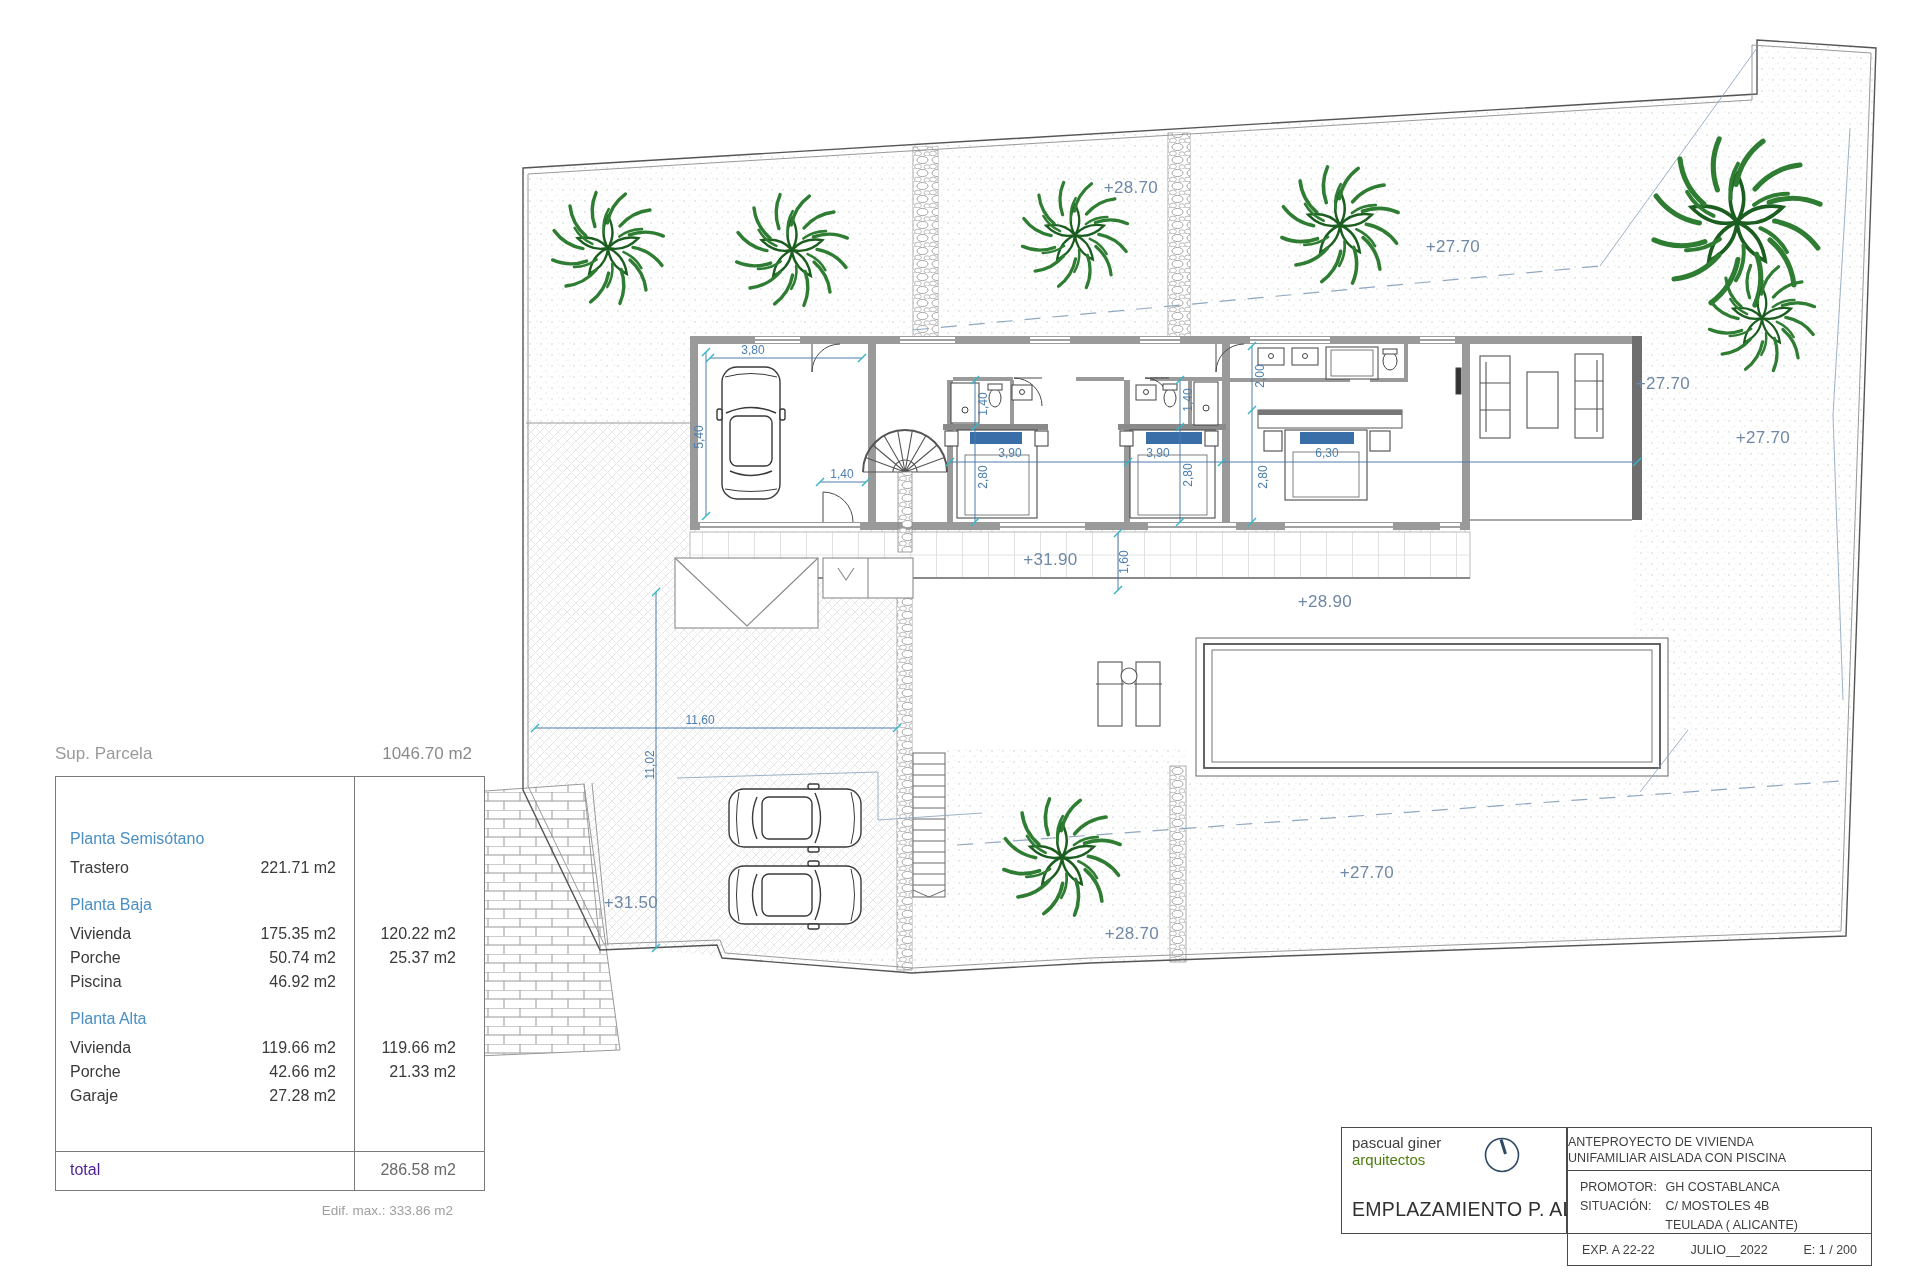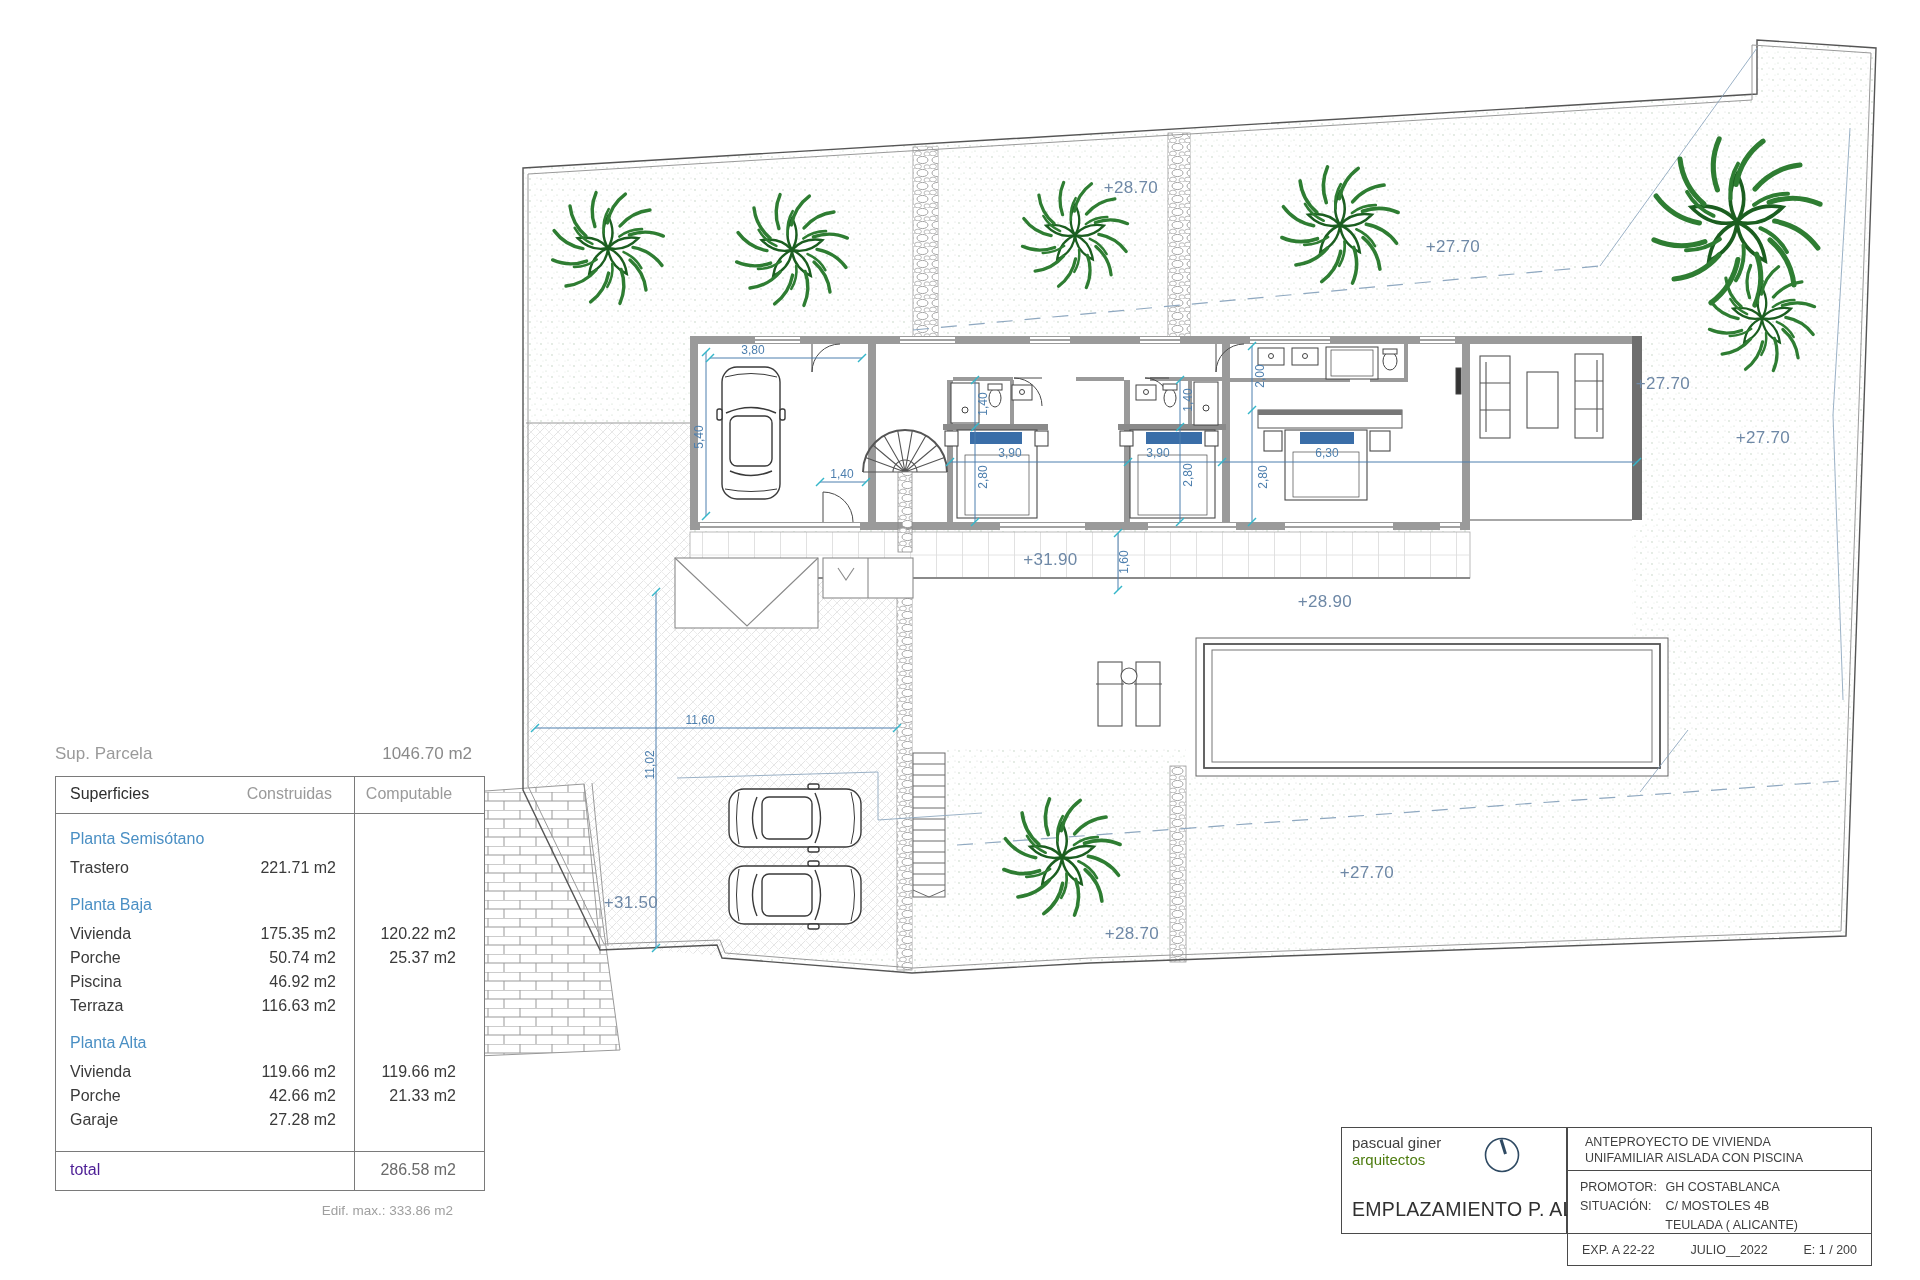--- a/index.html
+++ b/index.html
@@ -38,21 +38,21 @@
   .tb-left{position:absolute;left:1341px;top:1127px;width:226px;height:107px;
            border:1.5px solid #4a4a4a;box-sizing:border-box;background:#fff;padding-left:45px;}
   .tb-left .firm{position:absolute;left:10px;top:6px;font-size:15px;color:#3f3f3f;line-height:17px;}
   .tb-left .firm-sub{color:#4d7c0f;}
   .tb-compass{position:absolute;left:141px;top:8px;width:38px;height:38px;}
   .tb-left .dwg-title{position:absolute;left:10px;top:70px;font-size:19.5px;color:#303030;
                       letter-spacing:.3px;white-space:nowrap;}
   .tb-right{position:absolute;left:1567px;top:1127px;width:305px;height:139px;
             border:1.5px solid #4a4a4a;box-sizing:border-box;background:#fff;font-size:12.5px;color:#3f3f3f;}
   .tb-s1{position:absolute;left:0;right:0;top:0;height:43px;border-bottom:1.5px solid #4a4a4a;
-         padding:6px 0 0 17px;line-height:16px;box-sizing:border-box;}
+         padding:6px 0 0 0;line-height:16px;box-sizing:border-box;}
   .tb-s2{position:absolute;left:0;right:0;top:43px;height:63px;border-bottom:1.5px solid #4a4a4a;
          padding:7px 0 0 12px;box-sizing:border-box;line-height:19px;}
   .tb-s2 .lbl{display:inline-block;width:82px;}
   .tb-s3{position:absolute;left:0;right:0;bottom:0;height:31px;display:flex;align-items:center;
          justify-content:space-between;padding:0 14px;box-sizing:border-box;gap:6px;}
 </style>
 </head>
 <body>
 
 <div class="canvas">
@@ -386,25 +386,20 @@
       <div class="dim-label" style="left: 700px; top: 720px;">11,60</div>
       <div class="dim-label v" style="left: 650px; top: 765px;">11,02</div>
     </div>
 
   <div class="summary-row">
     <span>Sup. Parcela</span>
     <span class="val">1046.70 m2</span>
   </div>
 
   <div class="areas-table">
-    <div class="at-header">
-      <span class="h-sup">Superficies</span>
-      <span class="h-con">Construidas</span>
-      <span class="h-com">Computable</span>
-    </div>
     <div class="at-divider"></div>
     <div class="at-body" id="table-body">
         <div class="sec-title">Planta Semisótano</div>
         <div class="trow">
           <span class="tname">Trastero</span>
           <span class="tcon">221.71 m2</span>
           <span class="tcom"></span>
         </div>
         <div class="sec-title">Planta Baja</div>
         <div class="trow">
@@ -413,25 +408,20 @@
           <span class="tcom">120.22 m2</span>
         </div>
         <div class="trow">
           <span class="tname">Porche</span>
           <span class="tcon">50.74 m2</span>
           <span class="tcom">25.37 m2</span>
         </div>
         <div class="trow">
           <span class="tname">Piscina</span>
           <span class="tcon">46.92 m2</span>
-          <span class="tcom"></span>
-        </div>
-        <div class="trow">
-          <span class="tname">Terraza</span>
-          <span class="tcon">116.63 m2</span>
           <span class="tcom"></span>
         </div>
         <div class="sec-title">Planta Alta</div>
         <div class="trow">
           <span class="tname">Vivienda</span>
           <span class="tcon">119.66 m2</span>
           <span class="tcom">119.66 m2</span>
         </div>
         <div class="trow">
           <span class="tname">Porche</span>

